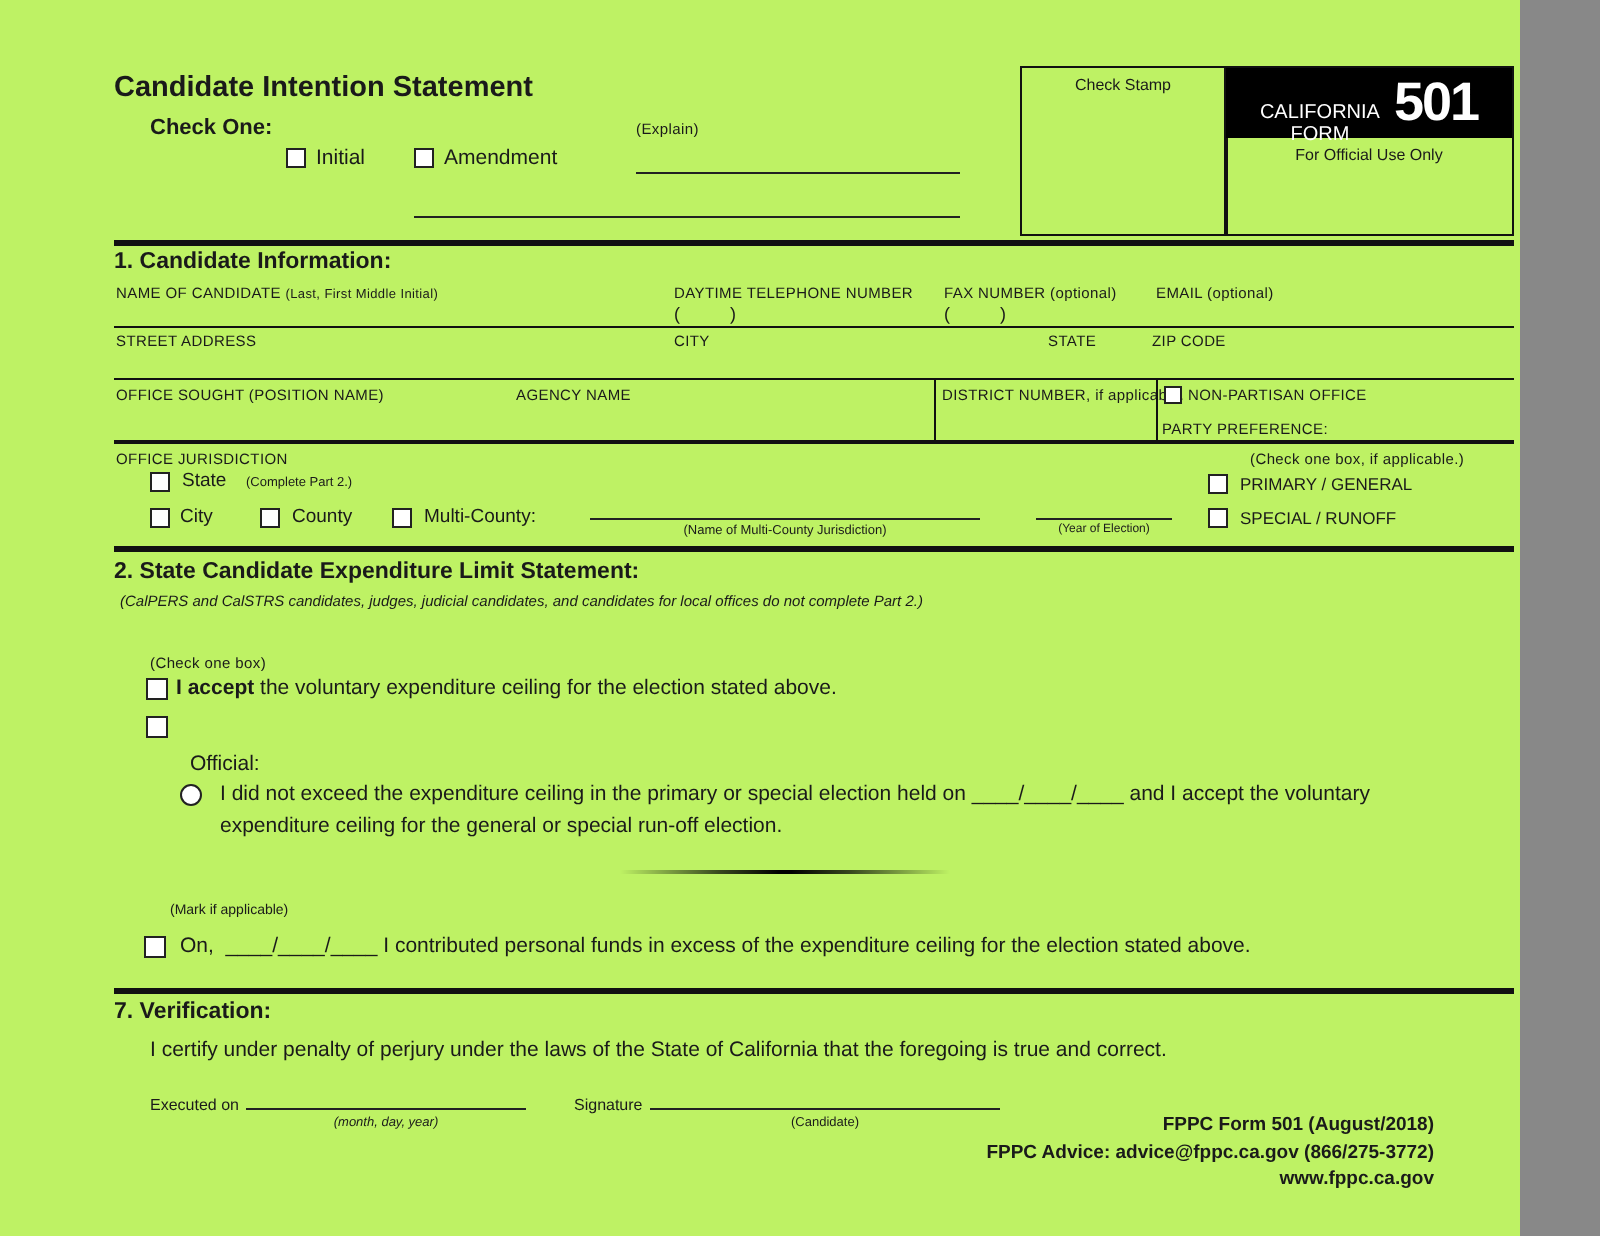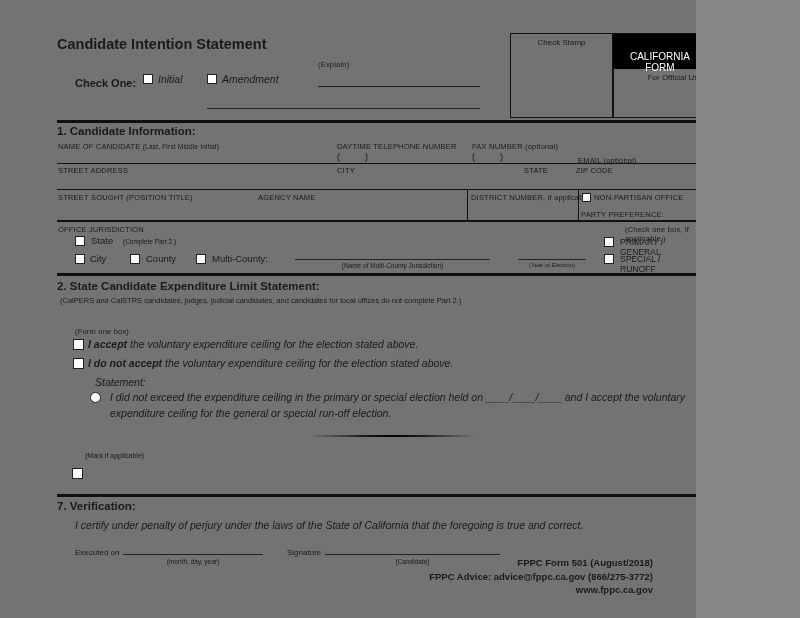--- a/index.html
+++ b/index.html
@@ -1,24 +1,24 @@
 <!DOCTYPE html>
 <html><head>
 <meta charset="utf-8">
 <style>
   * { margin:0; padding:0; box-sizing:border-box; }
   body { background:#888; font-family:"Liberation Sans", sans-serif; }
-  .page { position:relative; width:696px; height:618px; background:#737373; color:#1a1a1a; overflow:hidden; }
+  .page { position:relative; width:760px; height:618px; background:#bef264; color:#1a1a1a; overflow:hidden; }
   .abs { position:absolute; }
   .b { font-weight:bold; }
-  .i { }
+  .i { font-style:italic; }
   .pre { white-space:pre; }
   .lbl { font-size:7.5px; letter-spacing:.2px; }
   .lbl-sm { font-size:6.5px; }
-  .body-txt { font-size:10.5px;font-style:italic; }
+  .body-txt { font-size:10.5px; }
   .cb { position:absolute; width:10px; height:10px; border:1.5px solid #222; background:#fff; }
   .radio { position:absolute; width:10px; height:10px; border:1.5px solid #222; border-radius:50%; background:#fff; }
   .rule { position:absolute; background:#111; }
   .fill { position:absolute; border-bottom:1.5px solid #222; }
   .caption { position:absolute; text-align:center; font-size:6.5px; }
   .title { font-size:14.5px; font-weight:bold; }
   .h2 { font-size:11.5px; font-weight:bold; }
   .stampbox { position:absolute; left:510px; top:33px; width:247px; height:85px; border:1.5px solid #111; }
   .stamp-divider { position:absolute; left:101px; top:0; width:1.5px; height:100%; background:#111; }
   .stamp-lbl { position:absolute; left:0; top:4px; width:101px; text-align:center; font-size:8px; }
@@ -30,21 +30,21 @@
     background:linear-gradient(to right, rgba(0,0,0,0), rgba(0,0,0,.7) 30%, #000 48%, #000 52%, rgba(0,0,0,.7) 70%, rgba(0,0,0,0)); }
   .footer { position:absolute; right:43px; top:556px; text-align:right; font-size:9.5px; font-weight:bold; line-height:13.5px; }
 </style>
 </head>
 <body>
 
 <div class="page">
 
   <div class="abs title" style="left:57px; top:36px;">Candidate Intention Statement</div>
 
-  <div class="abs b" style="left:75px; top:77px; font-size:11px;">Check One:</div>
+  <div class="abs b" style="left:75px; top:58px; font-size:11px;">Check One:</div>
   <div class="cb" style="left:143px; top:74px;"></div>
   <div class="abs body-txt" style="left:158px; top:73px;">Initial</div>
   <div class="cb" style="left:207px; top:74px;"></div>
   <div class="abs body-txt" style="left:222px; top:73px;">Amendment</div>
   <div class="abs lbl" style="left:286px; top:60px;padding-left:32px;">(Explain)</div>
   <div class="fill" style="left:318px; top:76px; width:162px; height:11px;"></div>
   <div class="fill" style="left:207px; top:98px; width:273px; height:11px;"></div>
 
   <div class="stampbox">
     <div class="stamp-lbl">Check Stamp</div>
@@ -60,35 +60,35 @@
   </div>
 
   <div class="rule" style="left:57px; top:120px; width:700px; height:2.5px;"></div>
   <div class="abs h2" style="left:57px; top:125px;">1. Candidate Information:</div>
 
   <div class="abs lbl" style="left:58px; top:142px;">
     <span>NAME OF CANDIDATE</span> <span class="lbl-sm">(Last, First Middle Initial)</span>
   </div>
   <div class="abs lbl" style="left:337px; top:142px;">DAYTIME TELEPHONE NUMBER</div>
   <div class="abs lbl" style="left:472px; top:142px;">FAX NUMBER (optional)</div>
-  <div class="abs lbl" style="left:578px; top:156px;">EMAIL (optional)</div>
+  <div class="abs lbl" style="left:578px; top:142px;">EMAIL (optional)</div>
 
   <div class="abs pre" style="left:337px; top:152px; font-size:9px;">(          )</div>
   <div class="abs pre" style="left:472px; top:152px; font-size:9px;">(          )</div>
 
   <div class="rule" style="left:57px; top:163px; width:700px; height:1.2px;"></div>
 
   <div class="abs lbl" style="left:58px; top:166px;">STREET ADDRESS</div>
   <div class="abs lbl" style="left:337px; top:166px;">CITY</div>
   <div class="abs lbl" style="left:524px; top:166px;">STATE</div>
   <div class="abs lbl" style="left:576px; top:166px;">ZIP CODE</div>
 
   <div class="rule" style="left:57px; top:189px; width:700px; height:1.2px;"></div>
 
-  <div class="abs lbl" style="left:58px; top:193px;">STREET SOUGHT (POSITION TITLE)</div>
+  <div class="abs lbl" style="left:58px; top:193px;">OFFICE SOUGHT (POSITION NAME)</div>
   <div class="abs lbl" style="left:258px; top:193px;">AGENCY NAME</div>
   <div class="rule" style="left:467px; top:190px; width:1.2px; height:31px;"></div>
   <div class="abs lbl" style="left:471px; top:193px;">DISTRICT NUMBER, if applicable.</div>
   <div class="rule" style="left:578px; top:190px; width:1.2px; height:31px;"></div>
 
   <div class="cb" style="left:582px; top:193px; width:9px; height:9px;"></div>
   <div class="abs lbl" style="left:594px; top:193px;">NON-PARTISAN OFFICE</div>
   <div class="abs lbl" style="left:581px; top:210px;">PARTY PREFERENCE:</div>
 
   <div class="rule" style="left:57px; top:220px; width:700px; height:1.5px;"></div>
@@ -114,44 +114,44 @@
   <div class="fill" style="left:518px; top:250px; width:68px; height:10px;"></div>
   <div class="caption" style="left:518px; top:262px; width:68px; font-size:6px;">(Year of Election)</div>
 
   <div class="cb" style="left:604px; top:254px;"></div>
   <div class="abs" style="left:620px; top:254px; font-size:8.5px;">SPECIAL / RUNOFF</div>
 
   <div class="rule" style="left:57px; top:273px; width:700px; height:2.5px;"></div>
   <div class="abs h2" style="left:57px; top:280px;">2. State Candidate Expenditure Limit Statement:</div>
   <div class="abs i" style="left:60px; top:296px; font-size:7.5px;">(CalPERS and CalSTRS candidates, judges, judicial candidates, and candidates for local offices do not complete Part 2.)</div>
 
-  <div class="abs lbl" style="left:75px; top:327px;">(Form one box)</div>
+  <div class="abs lbl" style="left:75px; top:327px;">(Check one box)</div>
 
   <div class="cb" style="left:73px; top:339px; width:11px; height:11px;"></div>
   <div class="abs body-txt" style="left:88px; top:338px;">
     <span class="b">I accept</span><span> the voluntary expenditure ceiling for the election stated above.</span>
   </div>
 
   <div class="cb" style="left:73px; top:358px; width:11px; height:11px;"></div>
-  <div class="abs body-txt" style="left:88px; top:357px;">
-    <span class="b">I do not accept</span><span> the voluntary expenditure ceiling for the election stated above.</span>
-  </div>
 
-  <div class="abs body-txt" style="left:95px; top:376px;">Statement:</div>
+  <div class="abs body-txt" style="left:95px; top:376px;">Official:</div>
 
   <div class="radio" style="left:90px; top:392px; width:11px; height:11px;"></div>
   <div class="abs body-txt" style="left:110px; top:390px; width:622px; line-height:15.5px;">
     <span>I did not exceed the expenditure ceiling in the primary or special election held on </span><span>____/____/____</span><span> and I accept the voluntary expenditure ceiling for  the general or special run-off election.</span>
   </div>
 
   <div class="ornament"></div>
 
   <div class="abs" style="left:85px; top:452px; font-size:7px;">(Mark if applicable)</div>
 
   <div class="cb" style="left:72px; top:468px; width:11px; height:11px;"></div>
+  <div class="abs body-txt" style="left:90px; top:467px; width:650px;">
+    <span>On, </span>&nbsp;<span>____/____/____</span><span> I contributed personal funds in excess of the expenditure ceiling for the election stated above.</span>
+  </div>
 
   <div class="rule" style="left:57px; top:494px; width:700px; height:2.5px;"></div>
   <div class="abs h2" style="left:57px; top:500px;">7. Verification:</div>
   <div class="abs body-txt" style="left:75px; top:519px;">I certify under penalty of perjury under the laws of the State of California that the foregoing is true and correct.</div>
 
   <div class="abs" style="left:75px; top:548px; font-size:8px;">Executed on</div>
   <div class="fill" style="left:123px; top:545px; width:140px; height:10px;"></div>
   <div class="caption i" style="left:123px; top:558px; width:140px;">(month, day, year)</div>
 
   <div class="abs" style="left:287px; top:548px; font-size:8px;">Signature</div>

